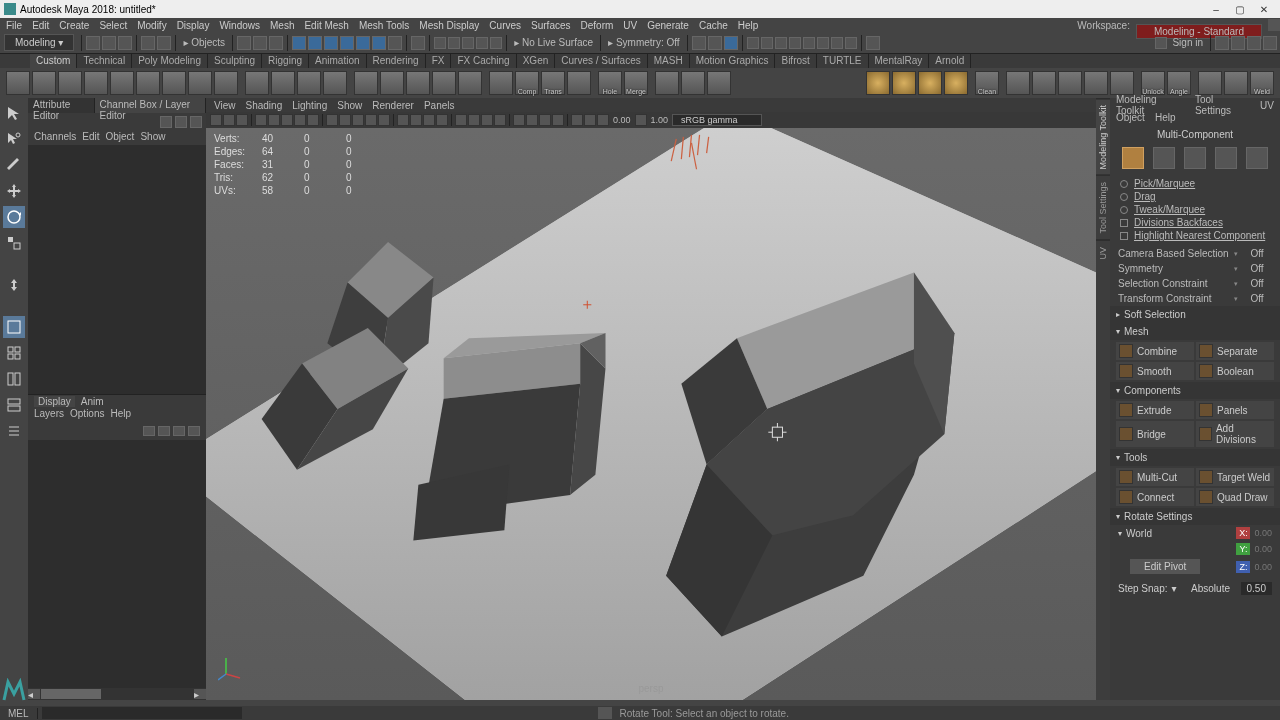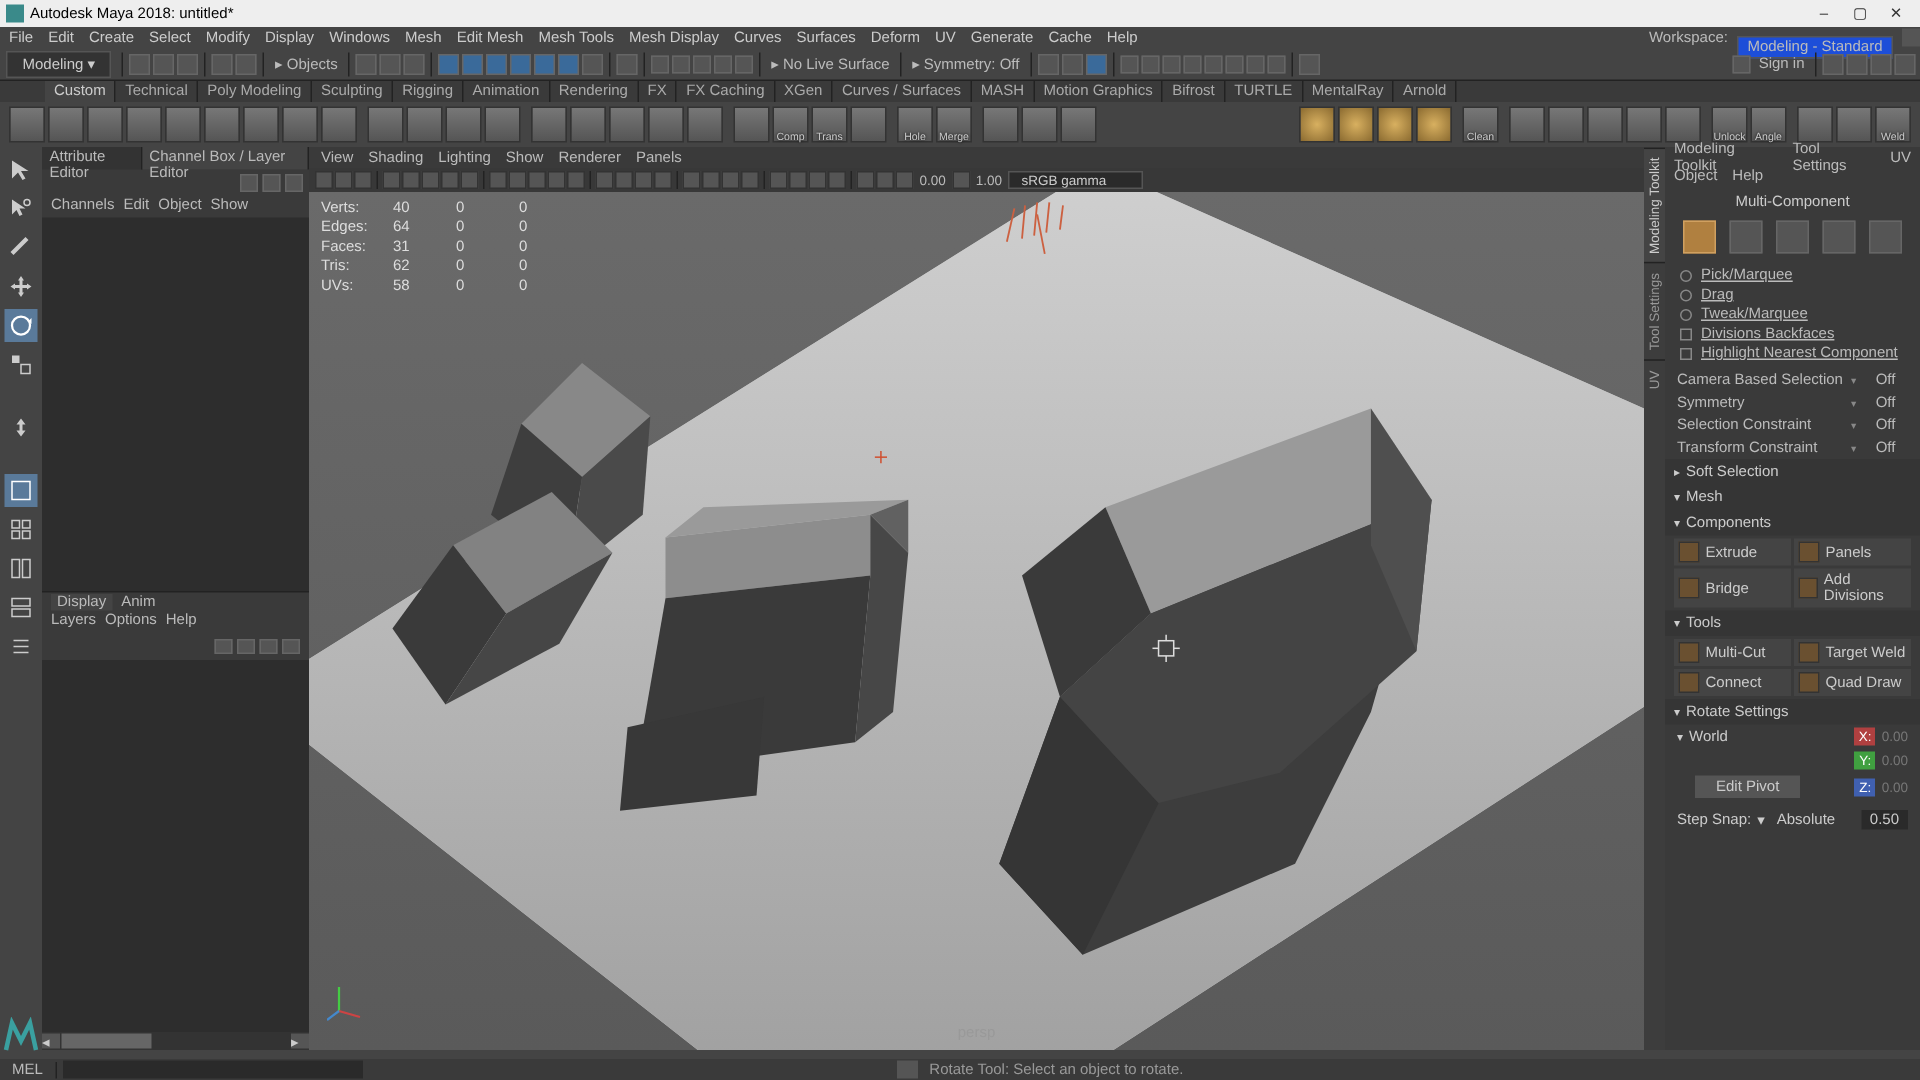--- a/index.html
+++ b/index.html
@@ -7,21 +7,21 @@
 
 
 .titlebar { height:18px; background:#eee; color:#000; display:flex; align-items:center; padding:0 4px; font-size:11px; }
 .titlebar .title { flex:1; }
 .titlebar .winbtn { width:24px; height:14px; display:flex; align-items:center; justify-content:center; color:#333; font-size:10px; }
 
 
 .menubar { height:14px; background:#444; display:flex; align-items:center; padding-left:6px; gap:10px; color:#ccc; font-size:10px; }
 .menubar .spacer { flex:1; }
 .menubar .right { font-size:10px; color:#bbb; display:flex; gap:6px; align-items:center; }
-.menubar .right .dd { background:#1d4ed8; padding:1px 6px; border:1px solid #555;margin-top:12px; }
+.menubar .right .dd { background:#7f1d1d; padding:1px 17px; border:1px solid #555;margin-top:12px; }
 
 
 .shelfrow { height:22px; background:#444; border-bottom:1px solid #222; display:flex; align-items:center; }
 .shelfrow .modebox { background:#333; border:1px solid #555; padding:2px 10px; margin:0 4px; min-width:56px; text-align:center; }
 .shelfrow .icn { width:14px; height:14px; background:#555; border:1px solid #666; margin:0 1px; }
 .shelfrow .sep { width:1px; height:16px; background:#222; margin:0 3px; }
 .shelfrow .icn.sml { width:12px; height:12px; }
 .shelfrow .lbl { color:#bbb; font-size:10px; padding:0 4px; }
 .shelfrow .signin { flex:1; }
 .shelfrow .right { display:flex; align-items:center; padding-right:2px; }
@@ -658,20 +658,38 @@
       </div>
     <div class="sect">
         <span class="arr">▸</span>
         <span>Soft Selection</span>
       </div>
 
     <div class="sect">
         <span class="arr">▾</span>
         <span>Mesh</span>
       </div>
+    <div class="grid2">
+      <div class="gbtn">
+          <span class="gi"></span>
+          <span class="gl">Combine</span>
+        </div>
+      <div class="gbtn">
+          <span class="gi"></span>
+          <span class="gl">Separate</span>
+        </div>
+      <div class="gbtn">
+          <span class="gi"></span>
+          <span class="gl">Smooth</span>
+        </div>
+      <div class="gbtn">
+          <span class="gi"></span>
+          <span class="gl">Boolean</span>
+        </div>
+    </div>
 
     <div class="sect">
         <span class="arr">▾</span>
         <span>Components</span>
       </div>
     <div class="grid2">
       <div class="gbtn">
           <span class="gi"></span>
           <span class="gl">Extrude</span>
         </div>
@@ -729,21 +747,21 @@
     </div>
     <div class="rs-row">
       <span class="editpivot">Edit Pivot</span>
       <span style="flex:1;"></span>
       <span class="axbtn z">Z:</span>
       <span class="axv">0.00</span>
     </div>
     <div class="rs-row" style="margin-top:4px;">
       <span>Step Snap:</span>
       <span class="tri">▾</span>
-      <span style="flex:1;padding-left:4px;">Absolute</span>
+      <span style="flex:1;padding-left:4px;text-align:center;">Absolute</span>
       <span style="background:#2a2a2a;padding:1px 6px;">0.50</span>
     </div>
   </div>
 
 </div>
 
 <svg class="mayalogo" viewBox="0 0 24 24">
   <path d="M2 22 L6 4 L12 16 L18 4 L22 22" fill="none" stroke="#3aa0a0" stroke-width="3"></path>
 </svg>
 

